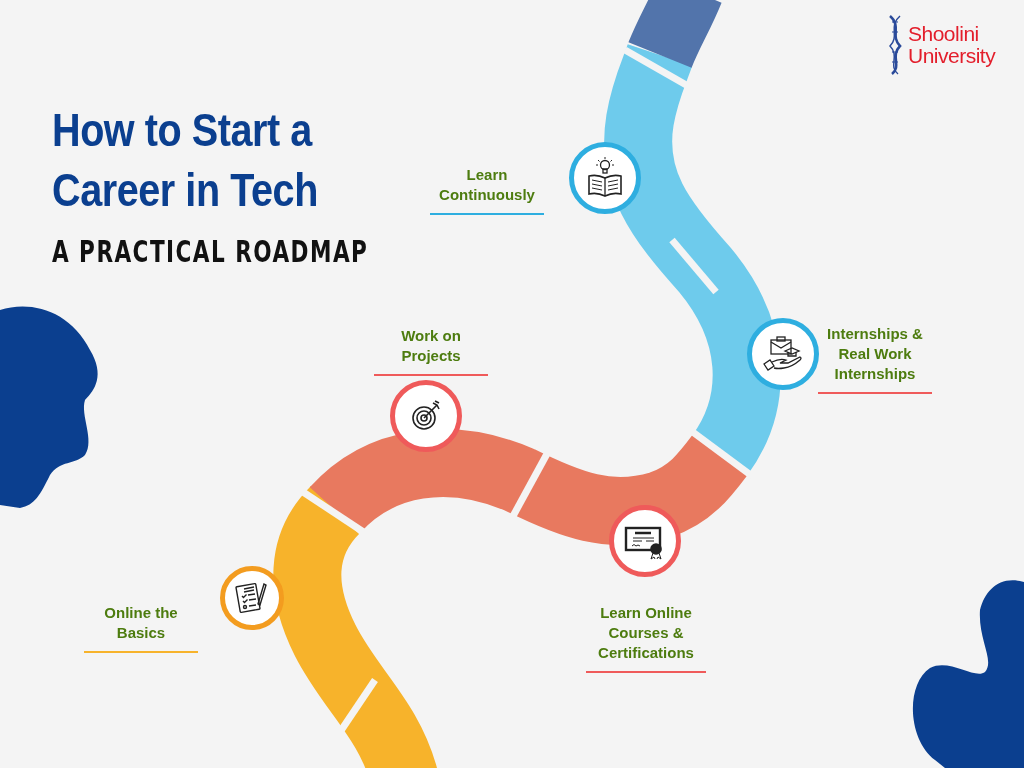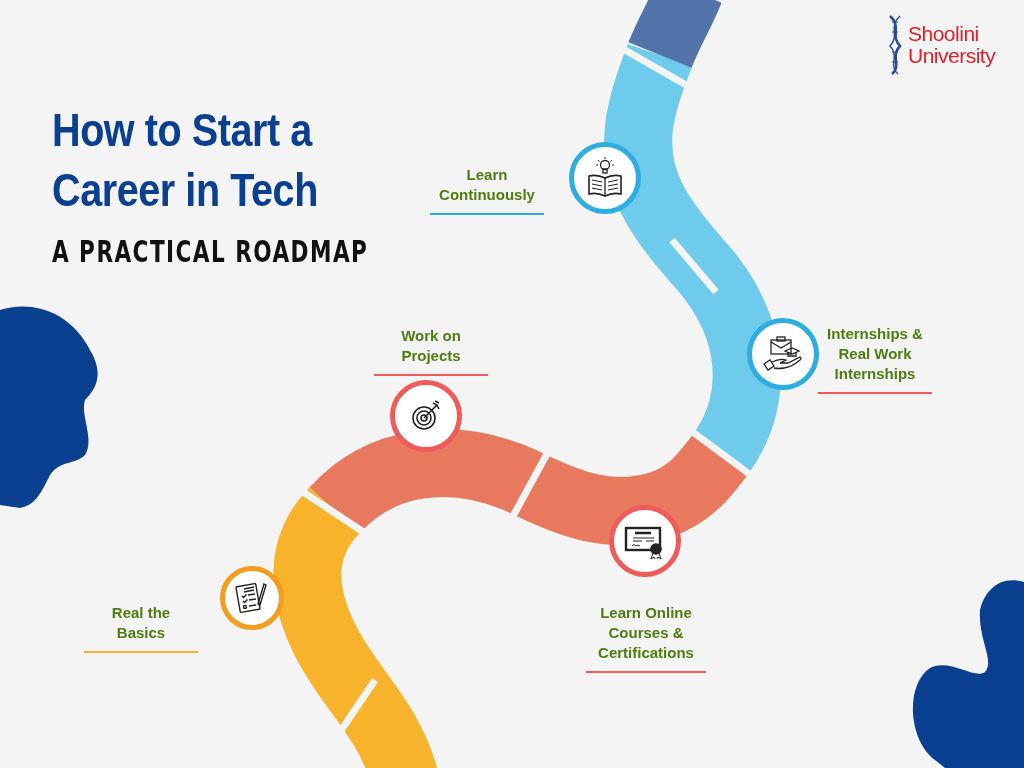--- a/index.html
+++ b/index.html
@@ -75,21 +75,21 @@
     <path d="M8,16 l1.5,1.5 l3,-3"></path>
       <line x1="14" y1="15" x2="21" y2="14"></line>
     <path d="M9,21 l1.5,1.5 l3,-3"></path>
       <line x1="15" y1="20" x2="22" y2="19"></line>
     <circle cx="11" cy="27" r="1.5"></circle>
       <line x1="15" y1="26" x2="22" y2="25"></line>
     <path d="M30,4 L24,24 L26,25 L32,5 Z"></path>
   </svg>
 </div>
 <div class="abs label" style="left:84px;top:603px;width:114px;">
-  <div>Real the</div>
+  <div>Online the</div>
   <div>Basics</div>
   <div class="ul" style="background:#f7b32b;"></div>
 </div>
 
 <div class="abs node" style="left:390px;top:380px;width:72px;height:72px;border-color:#ef5a5a;">
   <svg width="34" height="34" viewBox="0 0 34 34" fill="none" stroke="#222" stroke-width="1.6">
     <circle cx="15" cy="19" r="11"></circle>
       <circle cx="15" cy="19" r="7"></circle>
       <circle cx="15" cy="19" r="3"></circle>
     <line x1="15" y1="19" x2="28" y2="6"></line>

